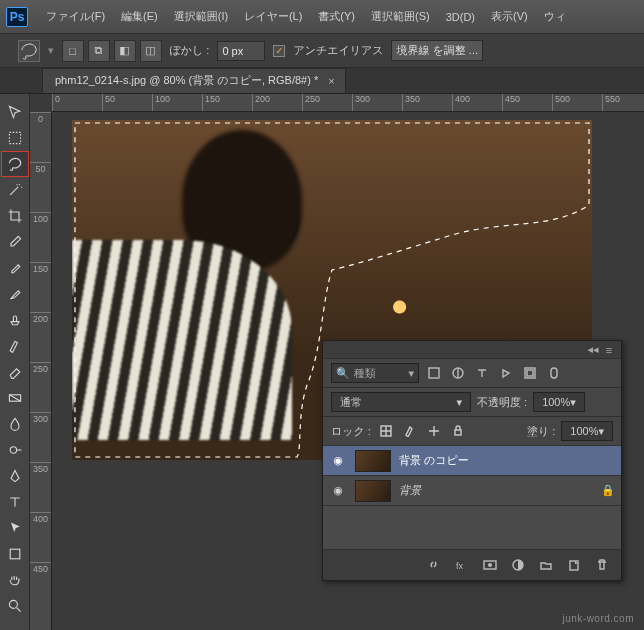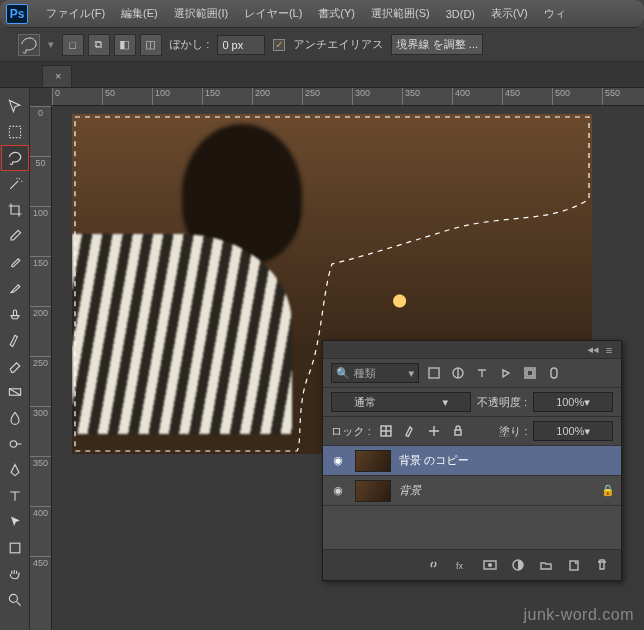--- a/index.html
+++ b/index.html
@@ -10,26 +10,25 @@
     color: #d0d0d0;
     width: 644px;
     height: 630px;
     overflow: hidden;
     position: relative;
   }
   
   .menubar {
     display: flex;
     align-items: center;
-    height: 28px;
+    height: 34px;
     background: linear-gradient(#5a5a5a,#4a4a4a);
     border-bottom: 1px solid #2a2a2a;
     padding-left: 6px;
     gap: 4px;
-    border-radius: 9px;
   }
   .ps-badge {
     width: 22px; height: 20px;
     background: #001d33;
     border: 1px solid #46a0ff;
     color: #46a0ff;
     font-weight: bold;
     font-size: 12px;
     text-align: center;
     line-height: 18px;
@@ -189,21 +188,21 @@
     flex:0 0 88px;
     height:20px; background:#3a3a3a;border:1px solid #222;
     display:flex;align-items:center;gap:4px;padding:0 4px;color:#aaa;
   }
   .ficon { width:18px;height:18px;display:flex;align-items:center;justify-content:center;color:#bbb; }
   .ficon svg{width:14px;height:14px;stroke:#bbb;fill:none;stroke-width:1.4;}
   .sel {
     flex:0 0 140px; height:20px;
     background:#3a3a3a;border:1px solid #222;
     display:flex;align-items:center;justify-content:space-between;
-    padding:0 22px;color:#ccc;
+    padding:0 8px;color:#ccc;
   }
   .sel.small{flex:0 0 50px;}
   .lockicons { display:flex; gap:6px; align-items:center; }
   .lockicons svg{width:12px;height:12px;stroke:#ccc;fill:none;stroke-width:1.4;}
   .layerlist { background:#4a4a4a; }
   .layerrow {
     display:flex; align-items:center; gap:8px;
     height:30px; padding:0 6px;
     border-top:1px solid #333;
   }
@@ -216,21 +215,21 @@
   .layerrow .lock { margin-left:auto; }
   .panel-footer {
     display:flex; justify-content:flex-end; gap:10px;
     padding:6px 10px; border-top:1px solid #2e2e2e;
     background:#3c3c3c;
   }
   .panel-footer svg{width:14px;height:14px;stroke:#bbb;fill:none;stroke-width:1.4;}
 
   .watermark {
     position:absolute; right:10px; bottom:6px;
-    color:#888; font-size:16px; letter-spacing:.5px;
+    color:#888; font-size:10px; letter-spacing:.5px;
   }
 </style>
 </head>
 <body>
 
 <div class="menubar">
   <div class="ps-badge">Ps</div>
   <div class="mitem">ファイル(F)</div>
   <div class="mitem">編集(E)</div>
   <div class="mitem">選択範囲(I)</div>
@@ -259,20 +258,21 @@
   <input class="numfield" value="0 px" style="">
   <span class="chk">✓</span>
   <span class="label">アンチエイリアス</span>
   <div class="widebtn">
     <span>境界線 を調整 ...</span>
   </div>
 </div>
 
 <div class="tabstrip">
   <div class="doctab">
+    <span>phm12_0214-s.jpg @ 80% (背景 のコピー, RGB/8#) *</span>
     <span class="close">×</span>
   </div>
 </div>
 
 <div class="main">
 
   <div class="toolbar">
     <div class="tl">
         <svg viewBox="0 0 20 20">
           <path d="M3 3l5 14 2-6 6-2z"></path>

